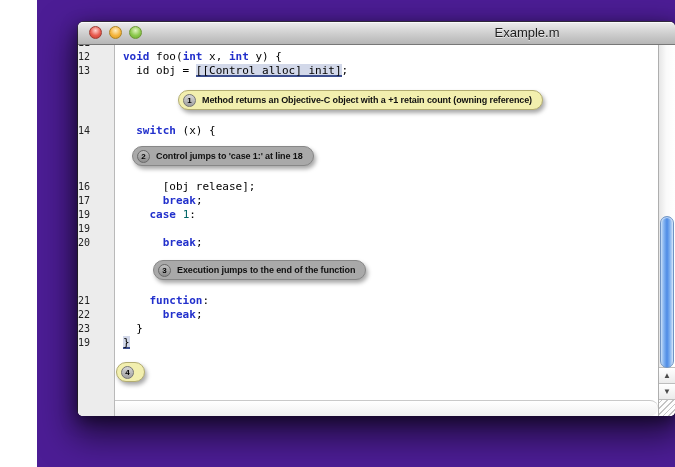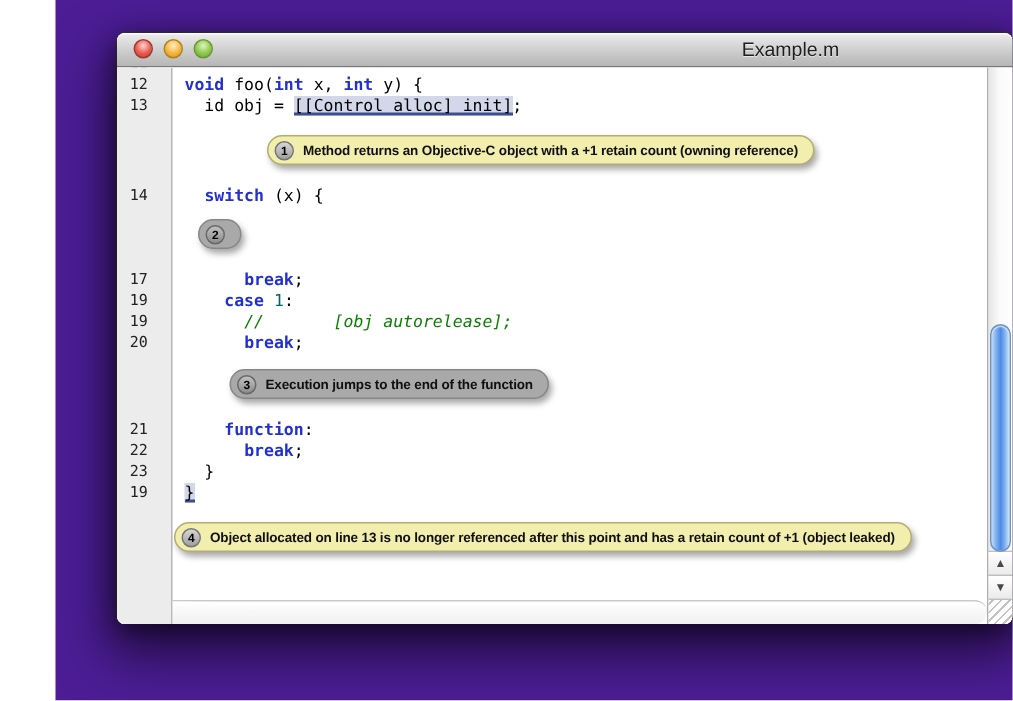--- a/index.html
+++ b/index.html
@@ -18,21 +18,21 @@
   .tl.green{background:radial-gradient(circle at 50% 32%,#e0f3c0,#8cc94d 55%,#67a82f);border:1px solid #6d9636;}
   .title{position:absolute;left:449px;top:0;transform:translateX(-50%);height:22px;line-height:21px;
          font-size:13px;color:#1e1e1e;text-shadow:0 1px 0 rgba(255,255,255,0.6);white-space:nowrap;}
   .wbody{display:flex;height:371px;border-radius:0 0 5px 5px;overflow:hidden;background:#fff;}
   .content{flex:1;position:relative;overflow:hidden;background:#fff;}
   .gutter-bg{position:absolute;left:0;top:0;bottom:0;width:36px;
              background:var(--gutter-bg,#ececec);border-right:1px solid var(--gutter-border,#b9b9b9);}
   .code-flow{position:relative;height:355px;overflow:hidden;}
   .row{display:flex;height:14px;line-height:14px;font-family:"DejaVu Sans Mono",monospace;font-size:11px;color:#000;}
   .row.clipped{margin-top:-9px;}
-  .gutter-num{flex:0 0 29px;text-align:center;padding-right:8px;font-size:10px;color:#222;}
+  .gutter-num{flex:0 0 29px;text-align:left;padding-right:8px;font-size:10px;color:#222;}
   .code-text{white-space:pre;padding-left:8px;}
   .seg-kw{color:var(--keyword,#2230cc);font-weight:bold;}
   .seg-num{color:var(--number,#006666);}
   .seg-comment{color:var(--comment,#0a8000);font-style:italic;}
   .seg-hl{background:var(--highlight-bg,#d2d8e9);box-shadow:inset 0 -2px 0 var(--highlight-underline,#3c4e8e);}
   .bubble{display:flex;align-items:center;gap:6px;height:20px;width:max-content;border-radius:10px;
           padding:0 10px 0 4px;font-size:9px;font-weight:bold;color:#101010;letter-spacing:-0.1px;
           box-shadow:2px 3px 4px rgba(0,0,0,0.35);box-sizing:border-box;}
   .bubble.yellow{background:var(--bubble-yellow-bg,#f2efae);border:1px solid var(--bubble-yellow-border,#b8b275);}
   .bubble.gray{background:var(--bubble-gray-bg,#a9a9a9);border:1px solid var(--bubble-gray-border,#8b8b8b);}
@@ -84,32 +84,36 @@
             <div class="bubble yellow" style="margin-left: 100px; margin-top: 12px; margin-bottom: 14px;">
               <span class="badge">1</span>
               <span class="bubble-text">Method returns an Objective-C object with a +1 retain count (owning reference)</span>
             </div>
             <div class="row">
               <span class="gutter-num">14</span>
               <span class="code-text"><span class="seg-plain">  </span><span class="seg-kw">switch</span><span class="seg-plain"> (x) {</span></span>
             </div>
             <div class="bubble gray" style="margin-left: 54px; margin-top: 8px; margin-bottom: 14px;">
               <span class="badge">2</span>
+              <span class="bubble-text">Control jumps to 'case 1:'  at line 18</span>
+            </div>
+            <div class="row">
+              <span class="gutter-num">16</span>
+              <span class="code-text"><span class="seg-plain">      [obj release];</span></span>
             </div>
             <div class="row">
               <span class="gutter-num">17</span>
               <span class="code-text"><span class="seg-plain">      </span><span class="seg-kw">break</span><span class="seg-plain">;</span></span>
             </div>
             <div class="row">
               <span class="gutter-num">19</span>
               <span class="code-text"><span class="seg-plain">    </span><span class="seg-kw">case</span><span class="seg-plain"> </span><span class="seg-num">1</span><span class="seg-plain">:</span></span>
             </div>
             <div class="row">
               <span class="gutter-num">19</span>
-              <span class="code-text"><span class="seg-plain">      </span><span class="seg-comment">//       [obj autorelease];</span></span>
             </div>
             <div class="row">
               <span class="gutter-num">20</span>
               <span class="code-text"><span class="seg-plain">      </span><span class="seg-kw">break</span><span class="seg-plain">;</span></span>
             </div>
             <div class="bubble gray" style="margin-left: 75px; margin-top: 10px; margin-bottom: 14px;">
               <span class="badge">3</span>
               <span class="bubble-text">Execution jumps to the end of the function</span>
             </div>
             <div class="row">
@@ -123,21 +127,20 @@
             <div class="row">
               <span class="gutter-num">23</span>
               <span class="code-text"><span class="seg-plain">  }</span></span>
             </div>
             <div class="row">
               <span class="gutter-num">19</span>
               <span class="code-text"><span class="seg-hl">}</span></span>
             </div>
             <div class="bubble yellow" style="margin-left: 38px; margin-top: 12px;">
               <span class="badge">4</span>
-              <span class="bubble-text">Object allocated on line 13 is no longer referenced after this point and has a retain count of +1 (object leaked)</span>
             </div>
           </div>
         <div class="hscroll"></div>
       </div>
       <div class="vscroll">
         <div class="vtrack">
           <div class="vthumb"></div>
         </div>
         <div class="sbtn">
           <span>▲</span>

